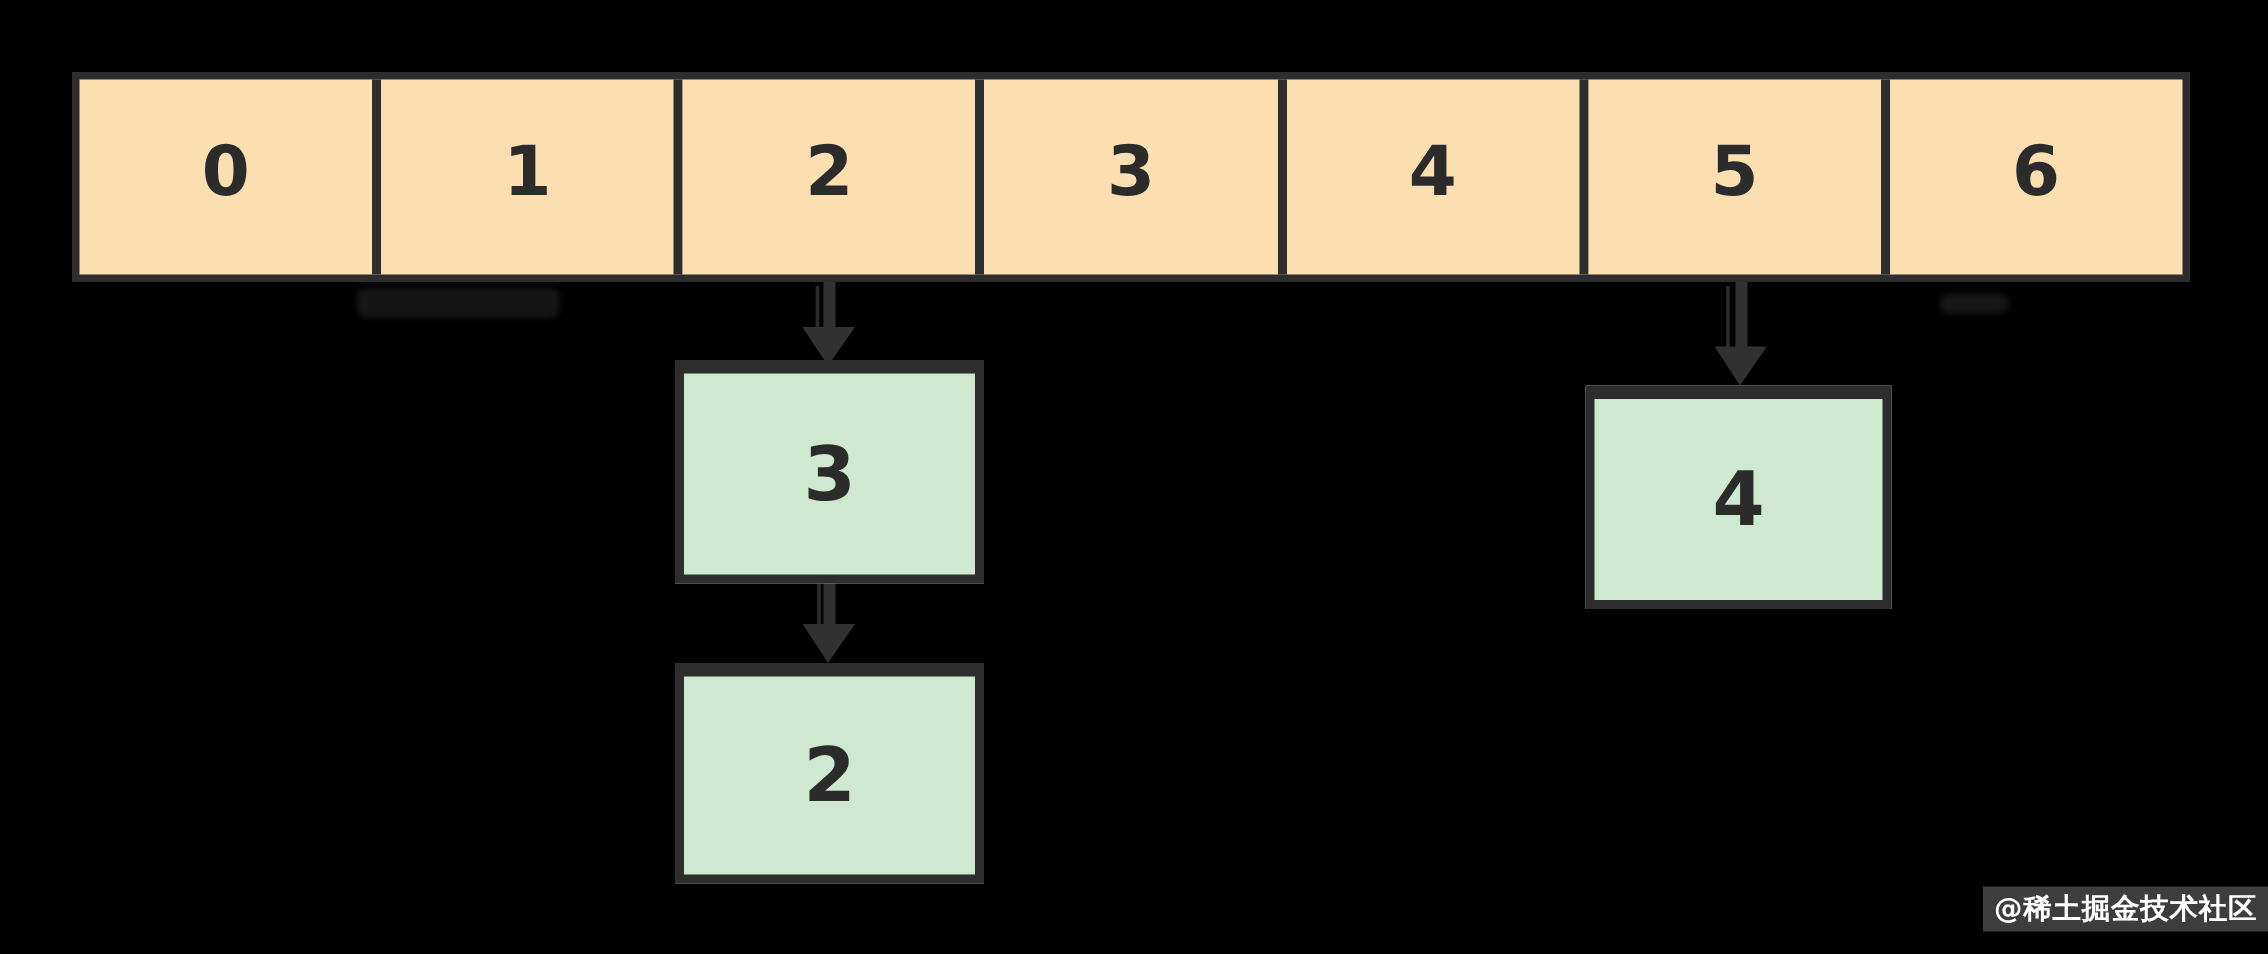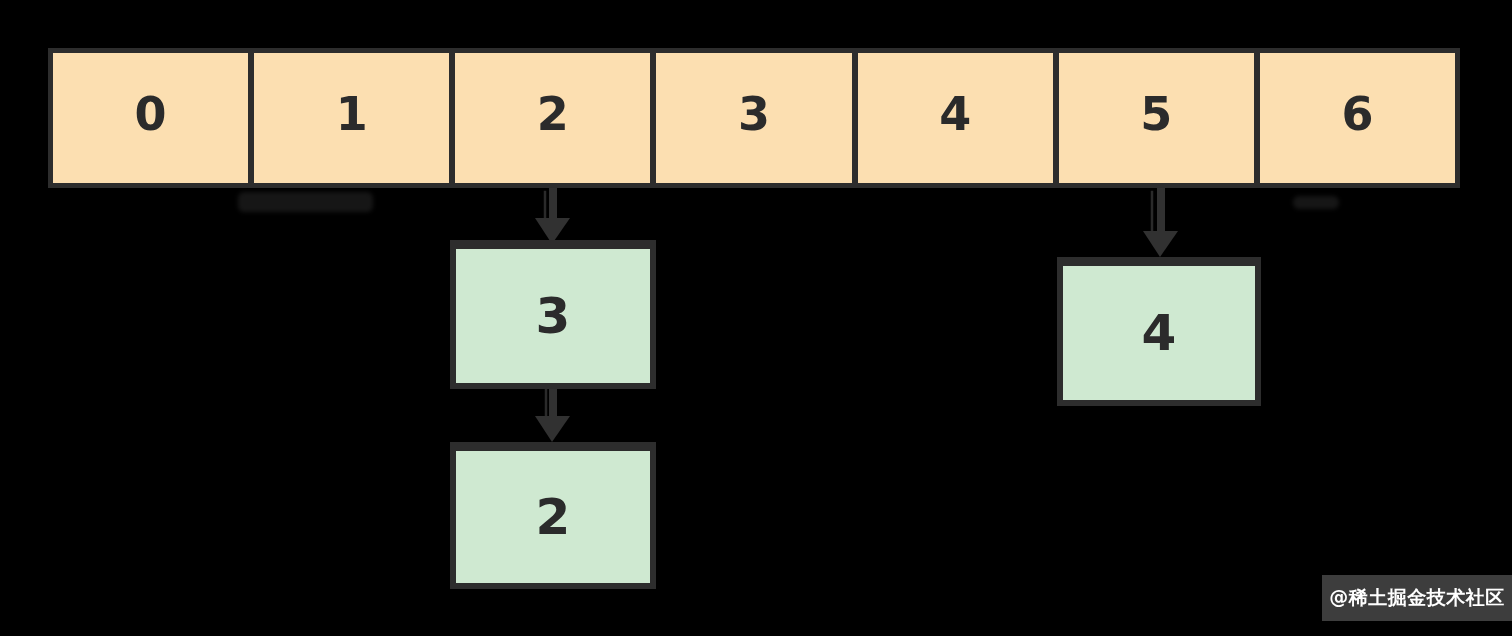--- a/index.html
+++ b/index.html
@@ -86,21 +86,21 @@
   }
   .smudge-a { left: 238px; top: 192px; width: 135px; height: 20px; }
   .smudge-b { left: 1293px; top: 196px; width: 46px; height: 13px; }
 
   
   .watermark {
     position: absolute;
     right: 0;
     bottom: 15px;
     width: 190px;
-    height: 46px;
+    height: 30px;
     background: #3d3d3d;
     display: flex;
     align-items: center;
     justify-content: center;
   }
   .watermark-text {
     color: #ffffff;
     font-size: 19px;
     font-weight: bold;
     letter-spacing: 0.5px;

